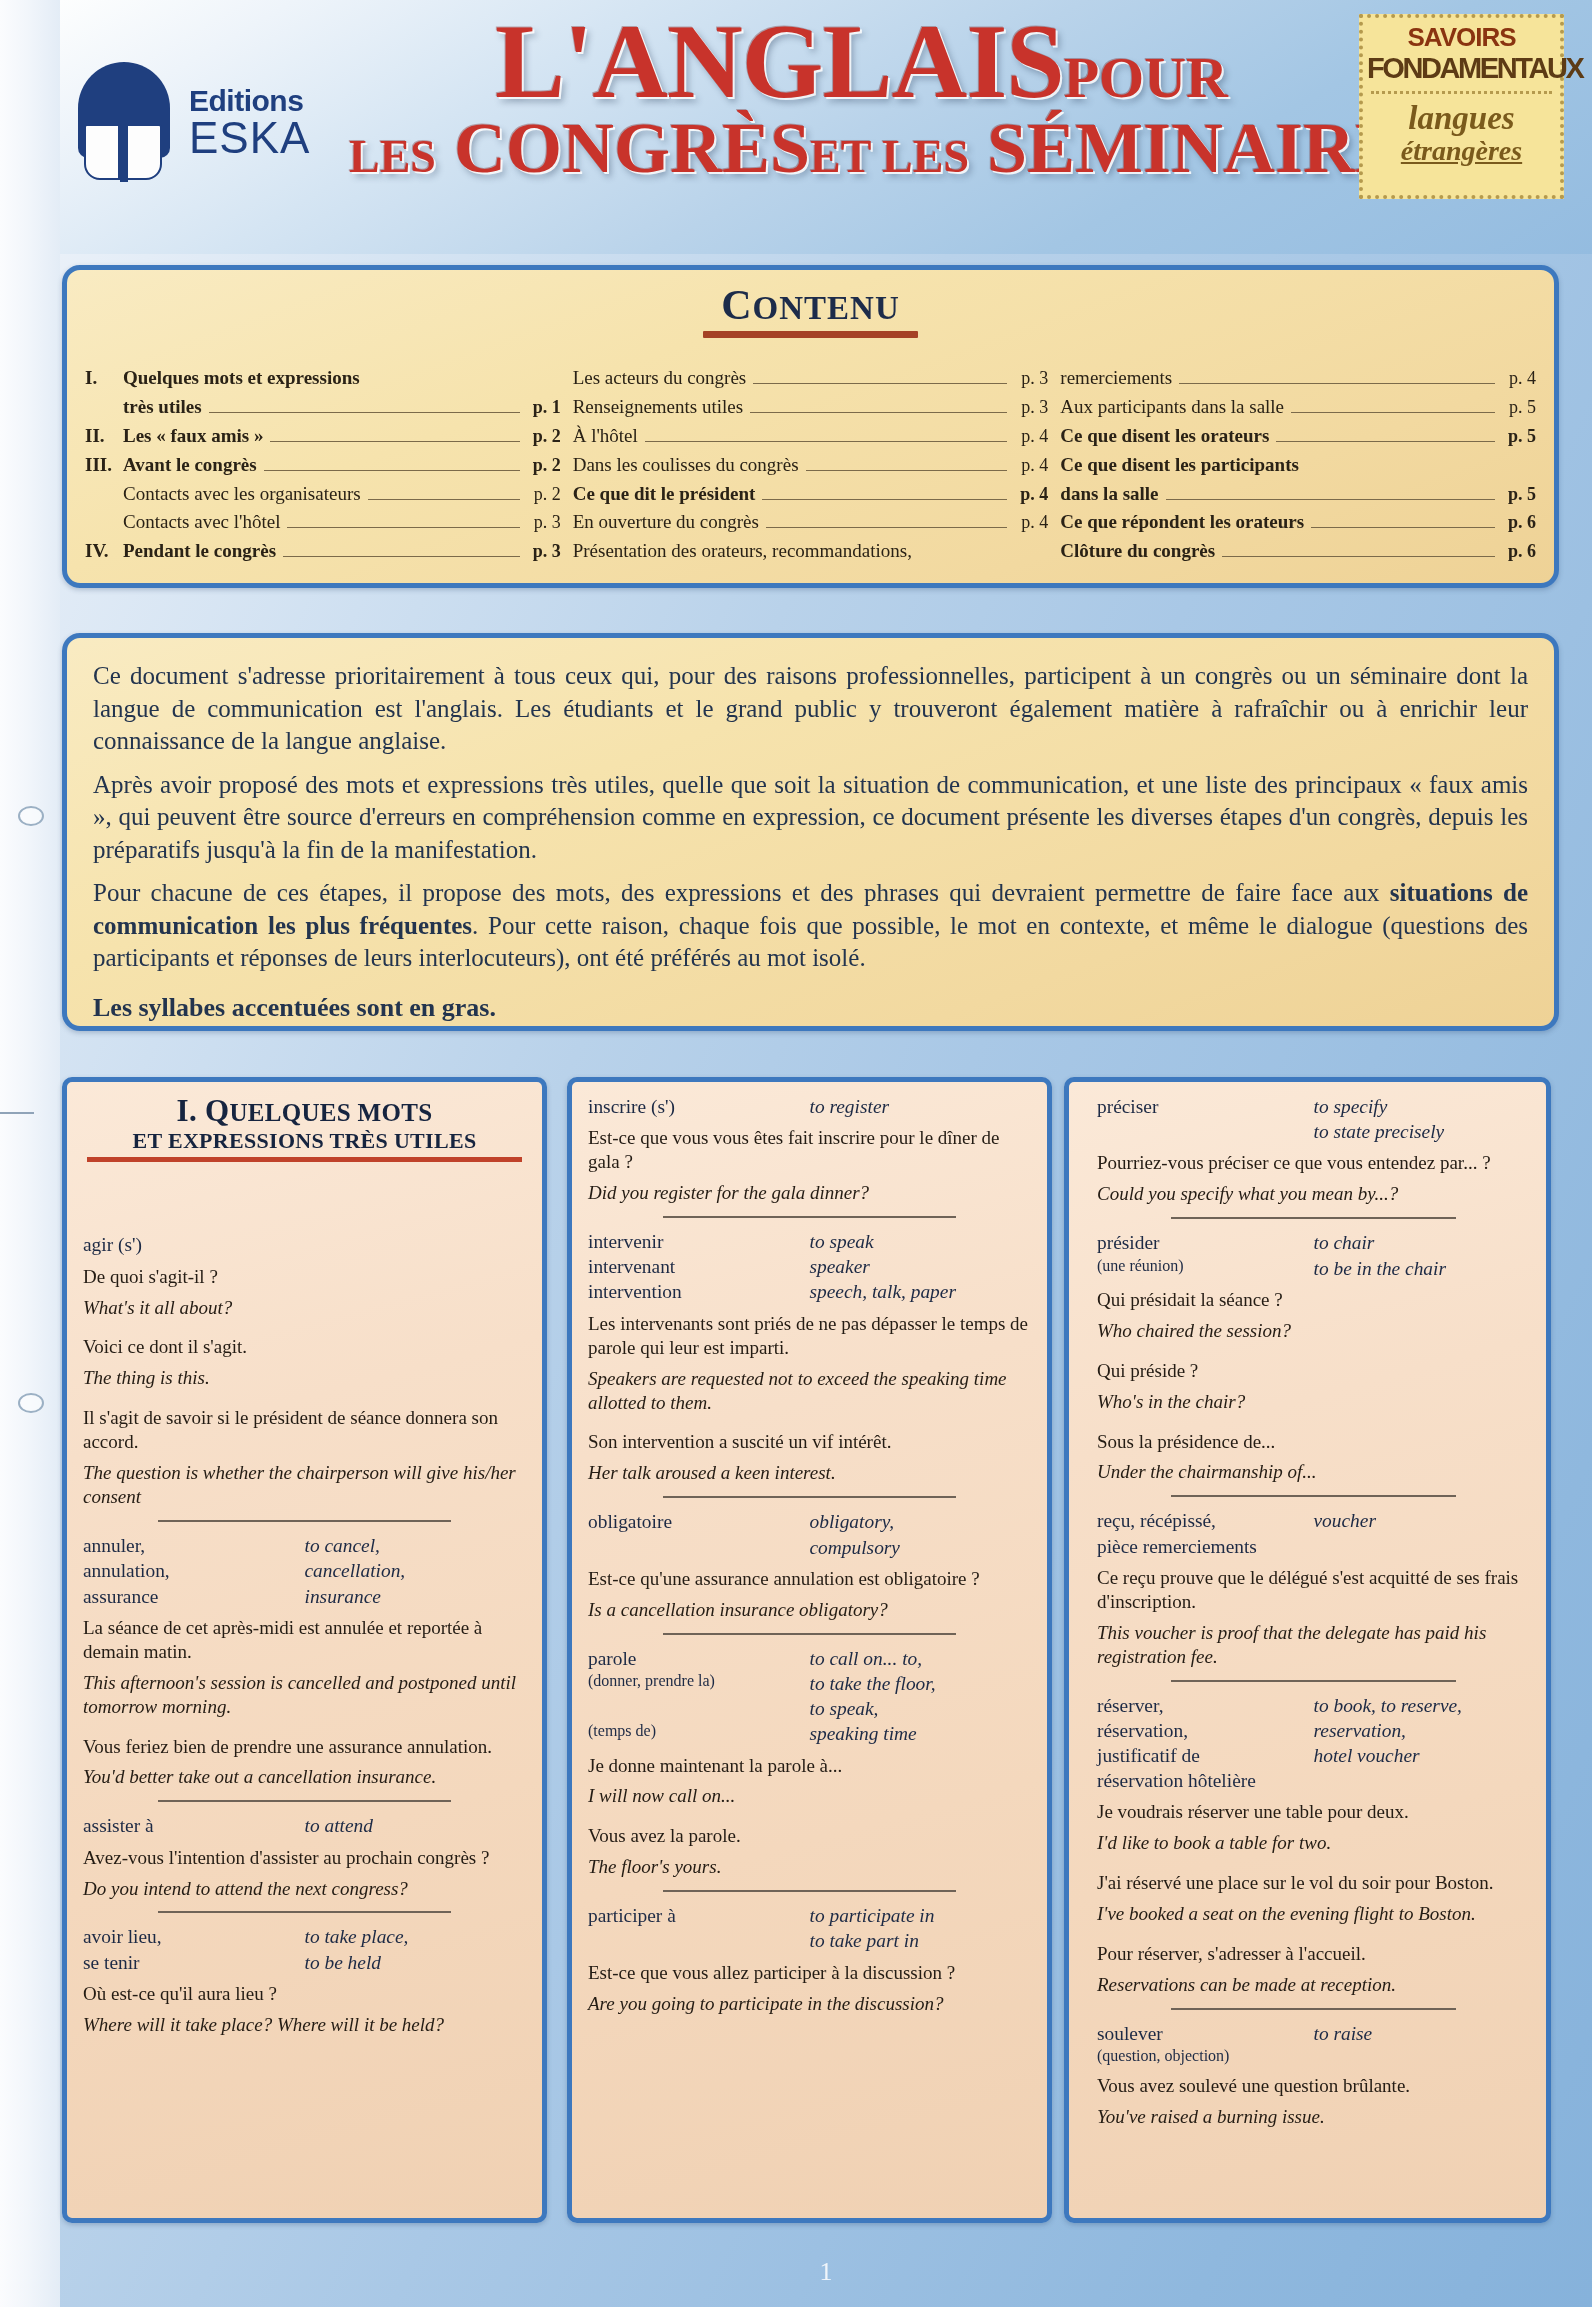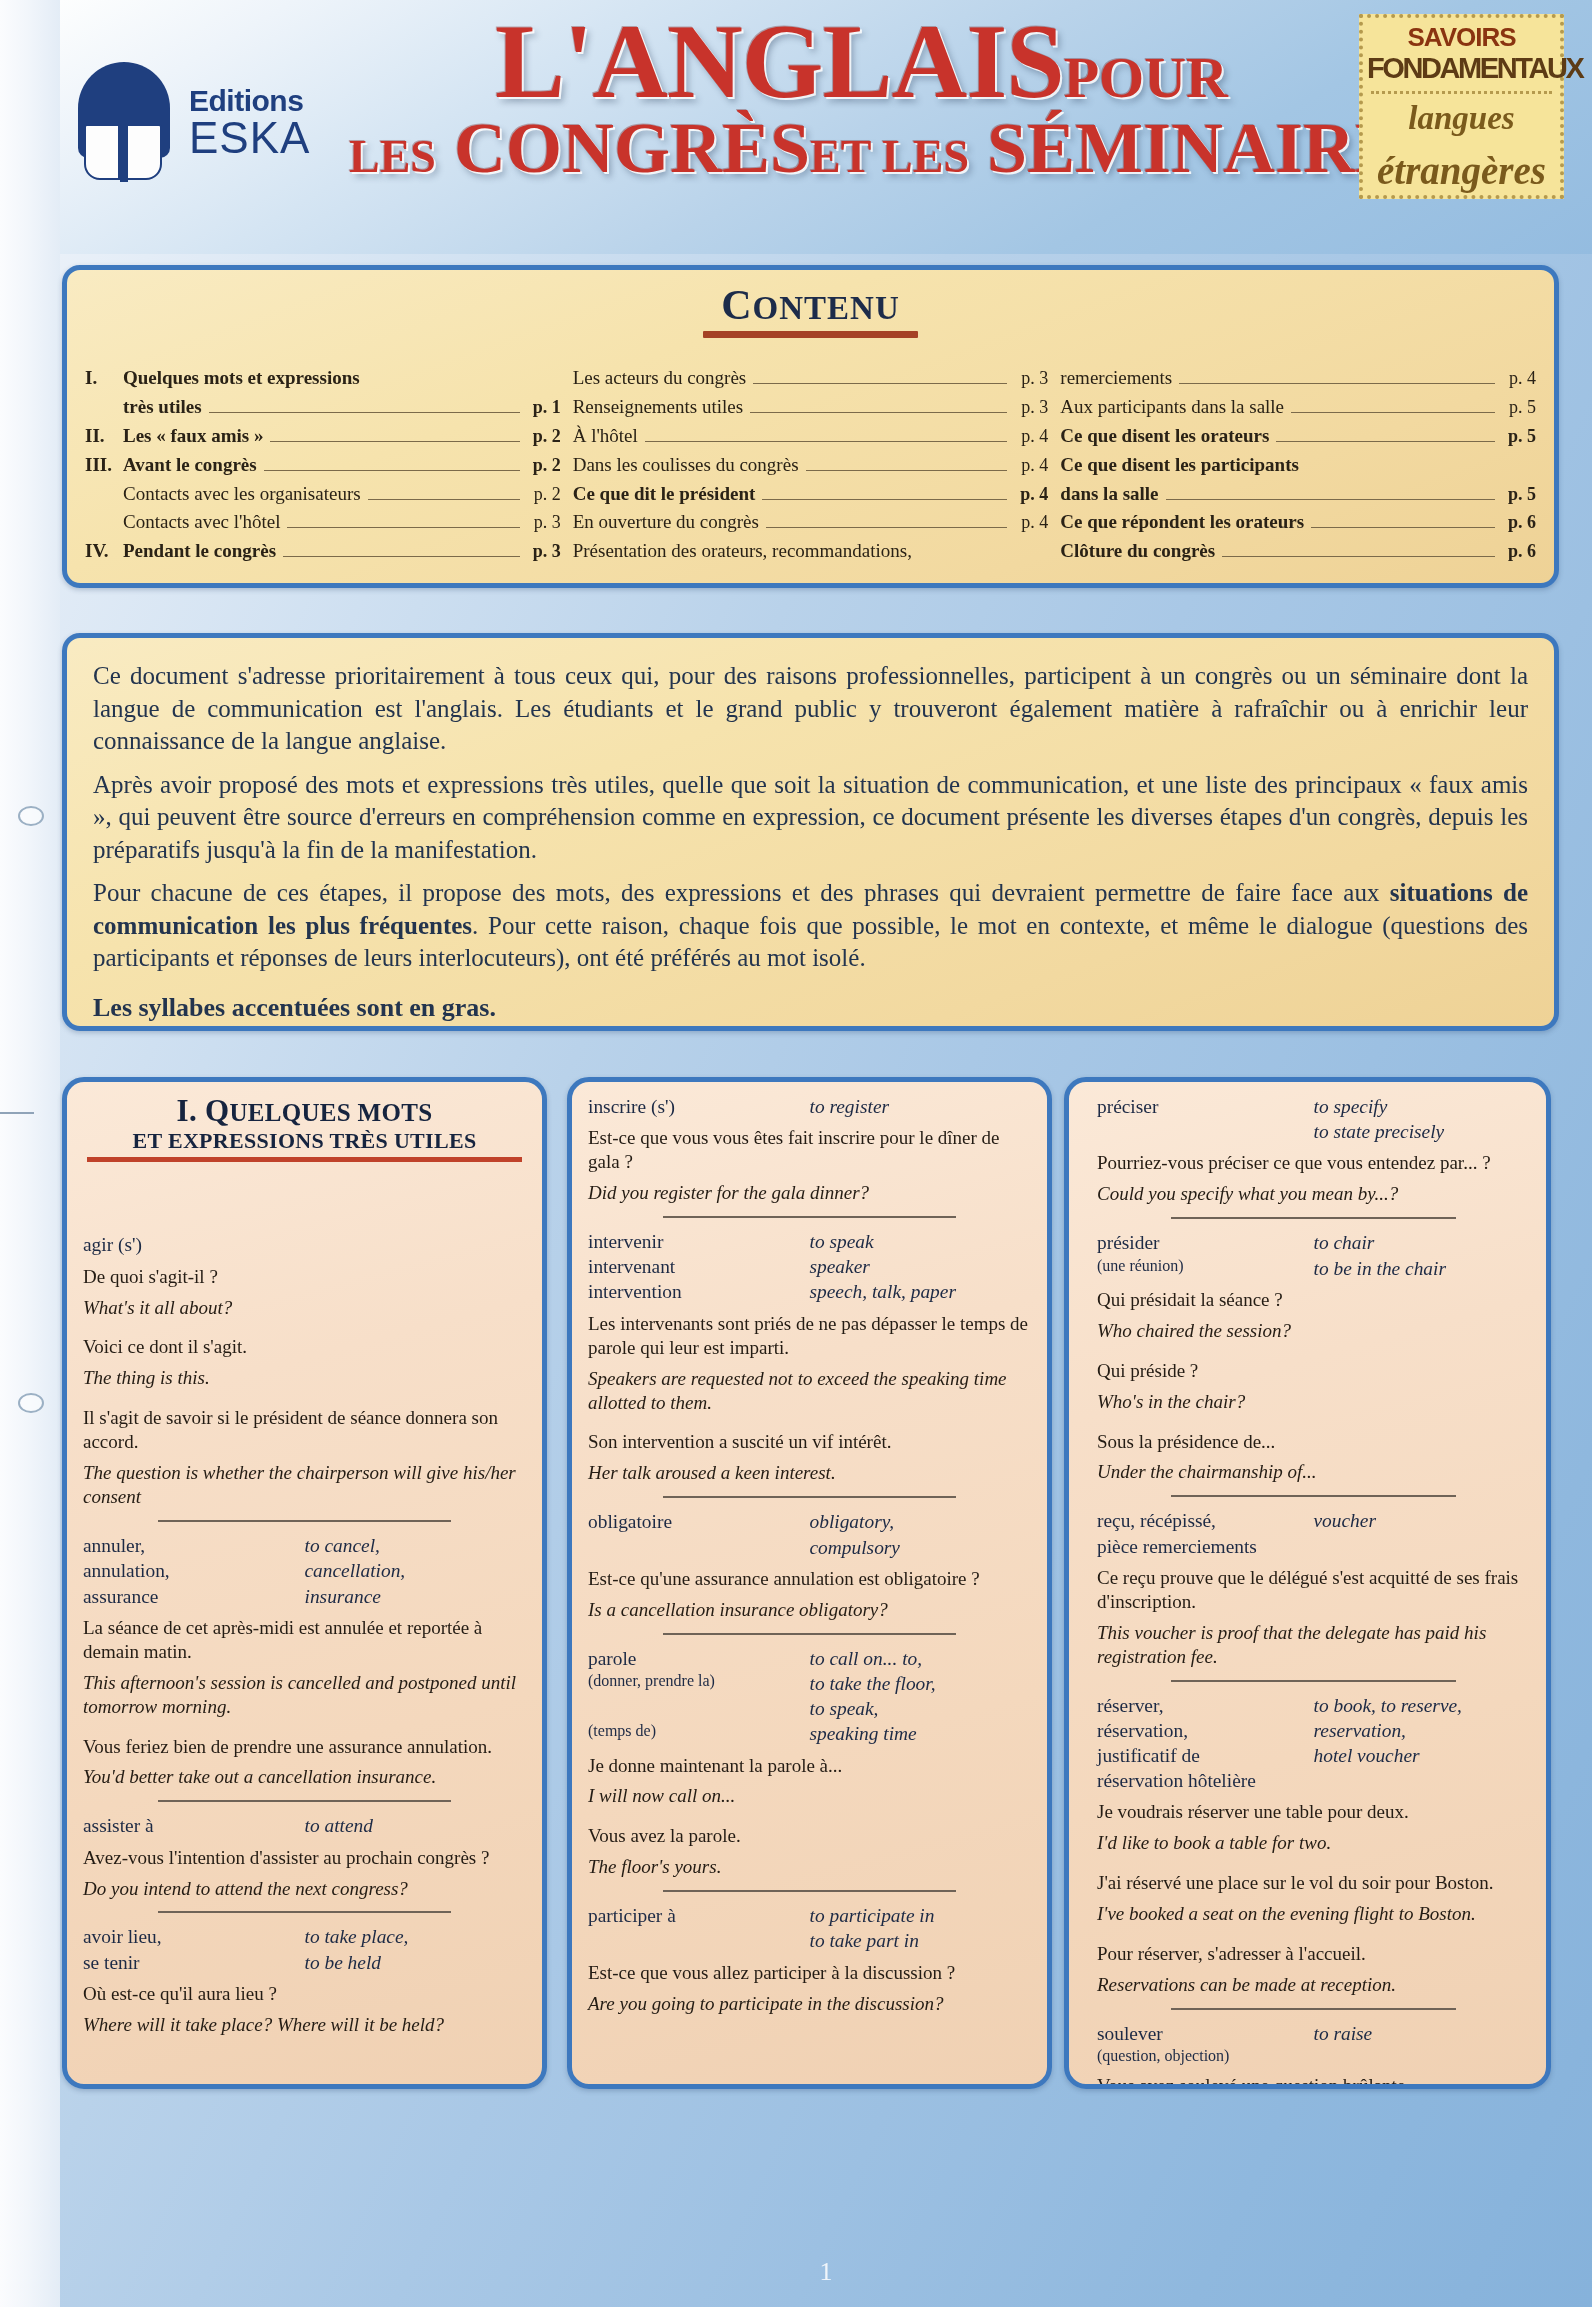--- a/index.html
+++ b/index.html
@@ -160,21 +160,21 @@
   .badge .rule {
     border-top: 3px dotted #b59a4e;
     margin: 8px 4px 8px 4px;
   }
   .badge .b3, .badge .b4 {
     font-family: "Liberation Serif", serif;
     font-style: italic; font-weight: bold;
     color: #7a5a1c;
   }
   .badge .b3 { font-size: 33px; }
-  .badge .b4 { font-size: 39px; margin-top: 16px; }
+  .badge .b4 { font-size: 28px; margin-top: 2px; text-decoration: underline; }
 
   
   .frame {
     position: absolute;
     border: 5px solid #3d78be;
     border-radius: 18px;
     background: linear-gradient(160deg, #f9ebc2 0%, #f6e3ad 35%, #f2d9a0 75%, #eed296 100%);
     box-shadow: 0 2px 5px rgba(30,60,100,0.25);
     z-index: 6;
   }
@@ -260,23 +260,23 @@
     font-weight: bold;
     font-size: 26px;
     margin-top: 16px;
     text-align: left;
   }
 
   
   .colbox {
     position: absolute;
     top: 1077px;
-    height: 1012px;
+    height: 1146px;
     border: 5px solid #3d78be;
-    border-radius: 22px;
+    border-radius: 10px;
     background: linear-gradient(165deg, #fbe9d8 0%, #f7dfc9 30%, #f4d8bd 65%, #f0d1b3 100%);
     box-shadow: 0 2px 5px rgba(30,60,100,0.25);
     padding: 12px 16px 10px 16px;
     overflow: hidden;
     z-index: 6;
   }
   #col-1 { left: 62px;   width: 485px; }
   #col-2 { left: 567px;  width: 485px; }
   #col-3 { left: 1064px; width: 487px; padding-left: 28px; }
 

